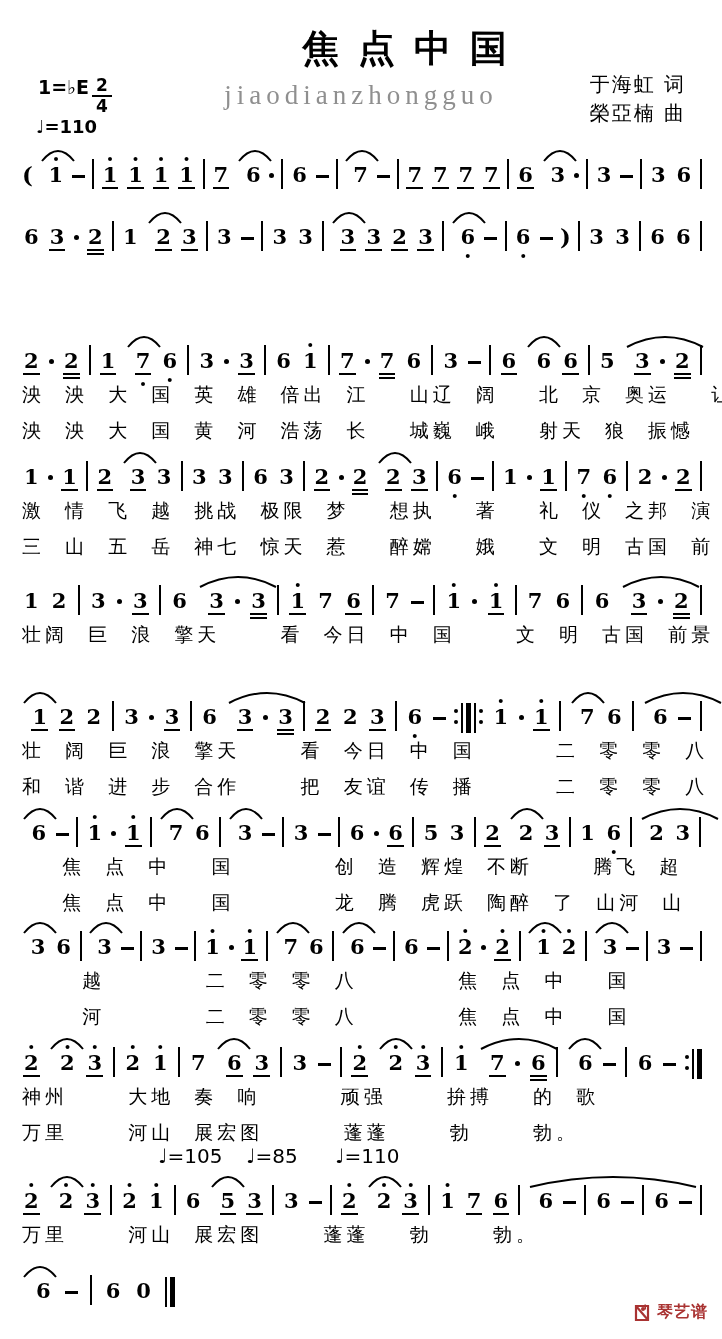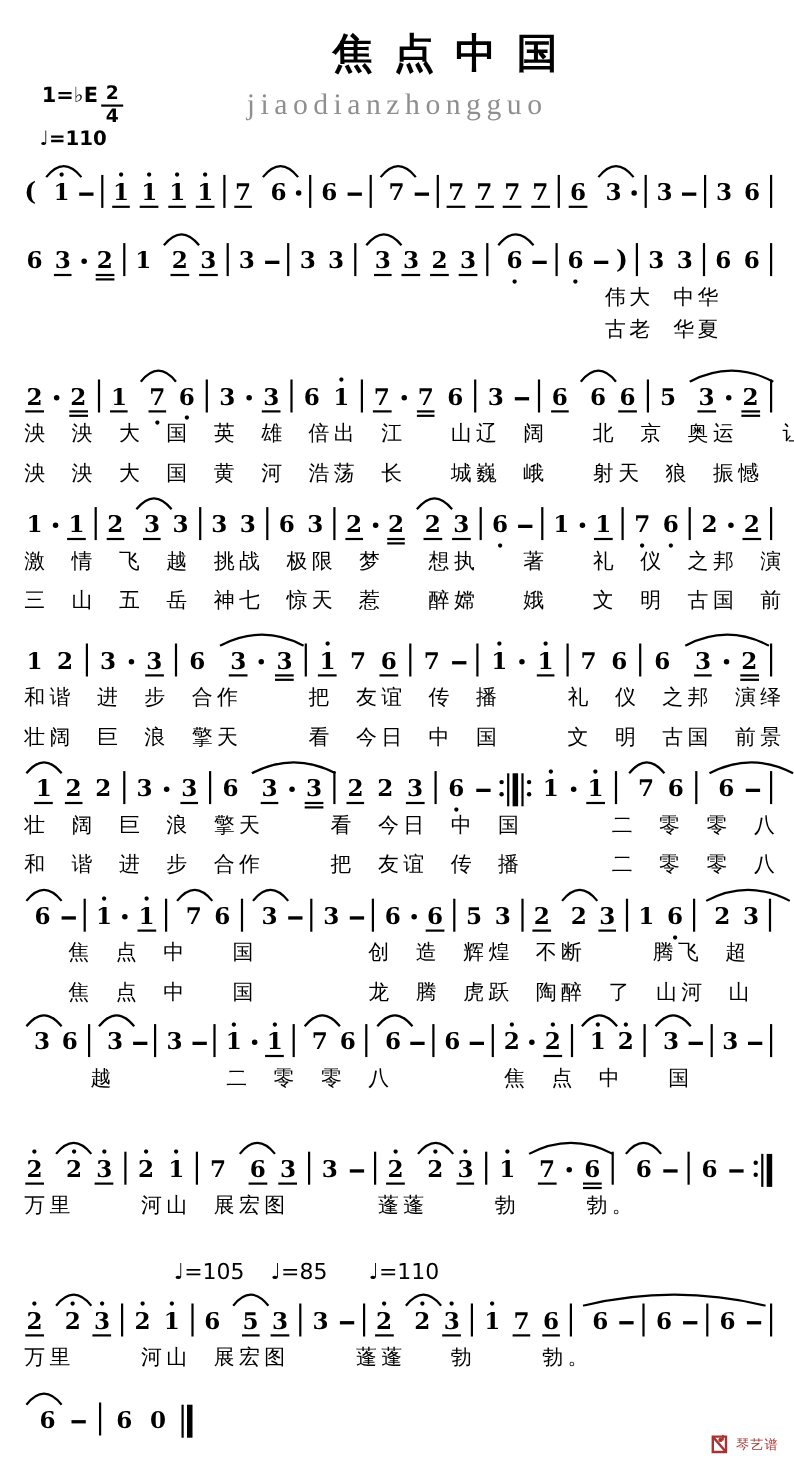--- a/index.html
+++ b/index.html
@@ -51,39 +51,43 @@
 
   .arc{position:relative;top:-24px;flex:none;}
 
   .lyr{font-size:19px;letter-spacing:4px;white-space:pre;margin-top:9px;line-height:1.4;}
   .side-lyr{position:absolute;left:528px;top:44px;font-size:19px;letter-spacing:3px;
             white-space:pre;line-height:1.55;}
   .line-tempo{position:absolute;top:-32px;font-size:20px;font-weight:400;white-space:pre;}
 
   
   .watermark{position:absolute;right:14px;bottom:16px;display:flex;align-items:center;
-             gap:3px;font-weight:400;font-size:12px;letter-spacing:1px;}
+             gap:3px;font-weight:700;font-size:16px;letter-spacing:1px;}
 </style>
 </head>
 <body>
 
 <div class="page">
 
   <div class="title">焦 点 中 国</div>
   <div class="pinyin" style="color: rgb(143, 143, 143);">jiaodianzhongguo</div>
 
   <div class="keybox">
     <span>1=♭E</span>
     <span class="frac">
       <span class="top">2</span>
       <span class="bot">4</span>
     </span>
   </div>
   <div class="tempo-top">♩=110</div>
 
+  <div class="credits">
+    <div>于海虹 词</div>
+    <div>榮亞楠 曲</div>
+  </div>
 
   <div id="score">
       <div class="mline" style="top: 150px;">
         <div class="note-row">
           <span class="paren">(</span>
           <svg width="36" height="14" class="arc" style="margin-right: -36px;">
             <path d="M2 13 Q 18 -7 34 13" stroke="#000" stroke-width="2" fill="none"></path>
           </svg>
           <span class="tk">1<span class="oct hi">•</span></span>
           <span class="dash"></span>
@@ -167,21 +171,20 @@
           <span class="dash"></span>
           <span class="paren">)</span>
           <span class="bar thin"></span>
           <span class="tk">3</span>
           <span class="tk">3</span>
           <span class="bar thin"></span>
           <span class="tk">6</span>
           <span class="tk">6</span>
           <span class="bar thin"></span>
         </div>
-        <div class="side-lyr"><div>伟大  中华</div><div>古老  华夏</div></div>
       </div>
       <div class="mline" style="top: 336px;">
         <div class="note-row">
           <span class="tk u1">2</span>
           <span class="dtk"></span>
           <span class="tk u1 u2">2</span>
           <span class="bar thin"></span>
           <span class="tk u1">1</span>
           <svg width="36" height="14" class="arc" style="margin-right: -36px;">
             <path d="M2 13 Q 18 -7 34 13" stroke="#000" stroke-width="2" fill="none"></path>
@@ -302,21 +305,20 @@
           <span class="bar thin"></span>
           <span class="tk">6</span>
           <svg width="80" height="14" class="arc" style="margin-right: -80px;">
             <path d="M2 13 Q 40 -7 78 13" stroke="#000" stroke-width="2" fill="none"></path>
           </svg>
           <span class="tk u1">3</span>
           <span class="dtk"></span>
           <span class="tk u1 u2">2</span>
           <span class="bar thin"></span>
         </div>
-        <div class="lyr">和谐  进  步  合作      把  友谊  传  播      礼  仪  之邦  演绎</div>
         <div class="lyr">壮阔  巨  浪  擎天      看  今日  中  国      文  明  古国  前景</div>
       </div>
       <div class="mline" style="top: 692px;">
         <div class="note-row">
           <svg width="36" height="14" class="arc" style="margin-right: -36px;">
             <path d="M2 13 Q 18 -7 34 13" stroke="#000" stroke-width="2" fill="none"></path>
           </svg>
           <span class="tk u1">1</span>
           <span class="tk u1">2</span>
           <span class="tk">2</span>
@@ -476,20 +478,21 @@
             <path d="M2 13 Q 18 -7 34 13" stroke="#000" stroke-width="2" fill="none"></path>
           </svg>
           <span class="tk">3</span>
           <span class="dash"></span>
           <span class="bar thin"></span>
           <span class="tk">3</span>
           <span class="dash"></span>
           <span class="bar thin"></span>
         </div>
         <div class="lyr">      越          二  零  零  八          焦  点  中    国</div>
+        <div class="lyr">      河          二  零  零  八          焦  点  中    国</div>
       </div>
       <div class="mline" style="top: 1038px;">
         <div class="note-row">
           <span class="tk u1">2<span class="oct hi">•</span></span>
           <svg width="36" height="14" class="arc" style="margin-right: -36px;">
             <path d="M2 13 Q 18 -7 34 13" stroke="#000" stroke-width="2" fill="none"></path>
           </svg>
           <span class="tk">2<span class="oct hi">•</span></span>
           <span class="tk u1">3<span class="oct hi">•</span></span>
           <span class="bar thin"></span>
@@ -531,20 +534,21 @@
           <span class="dash"></span>
           <span class="rpt">
             <span class="rdots">
               <span class="rdot"></span>
               <span class="rdot"></span>
             </span>
             <span class="bar thin"></span>
             <span class="bar thick"></span>
           </span>
         </div>
+        <div class="lyr">神州      大地  奏  响        顽强      拚搏    的  歌</div>
         <div class="lyr">万里      河山  展宏图        蓬蓬      勃      勃。</div>
       </div>
       <div class="mline" style="top: 1176px;">
         <div class="line-tempo" style="left: 136px;">♩=105</div>
         <div class="line-tempo" style="left: 224px;">♩=85</div>
         <div class="line-tempo" style="left: 313px;">♩=110</div>
         <div class="note-row">
           <span class="tk u1">2<span class="oct hi">•</span></span>
           <svg width="36" height="14" class="arc" style="margin-right: -36px;">
             <path d="M2 13 Q 18 -7 34 13" stroke="#000" stroke-width="2" fill="none"></path>

